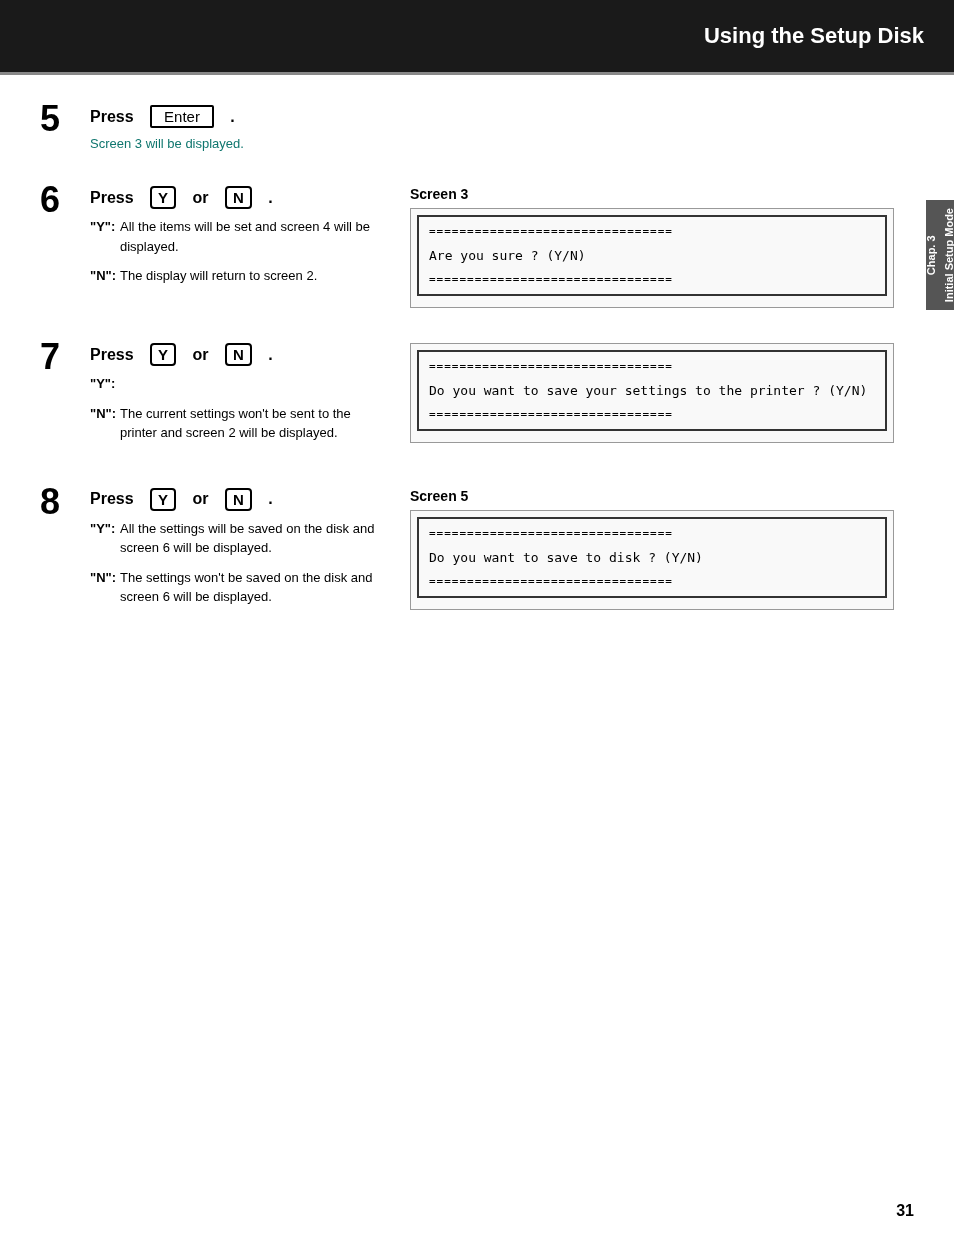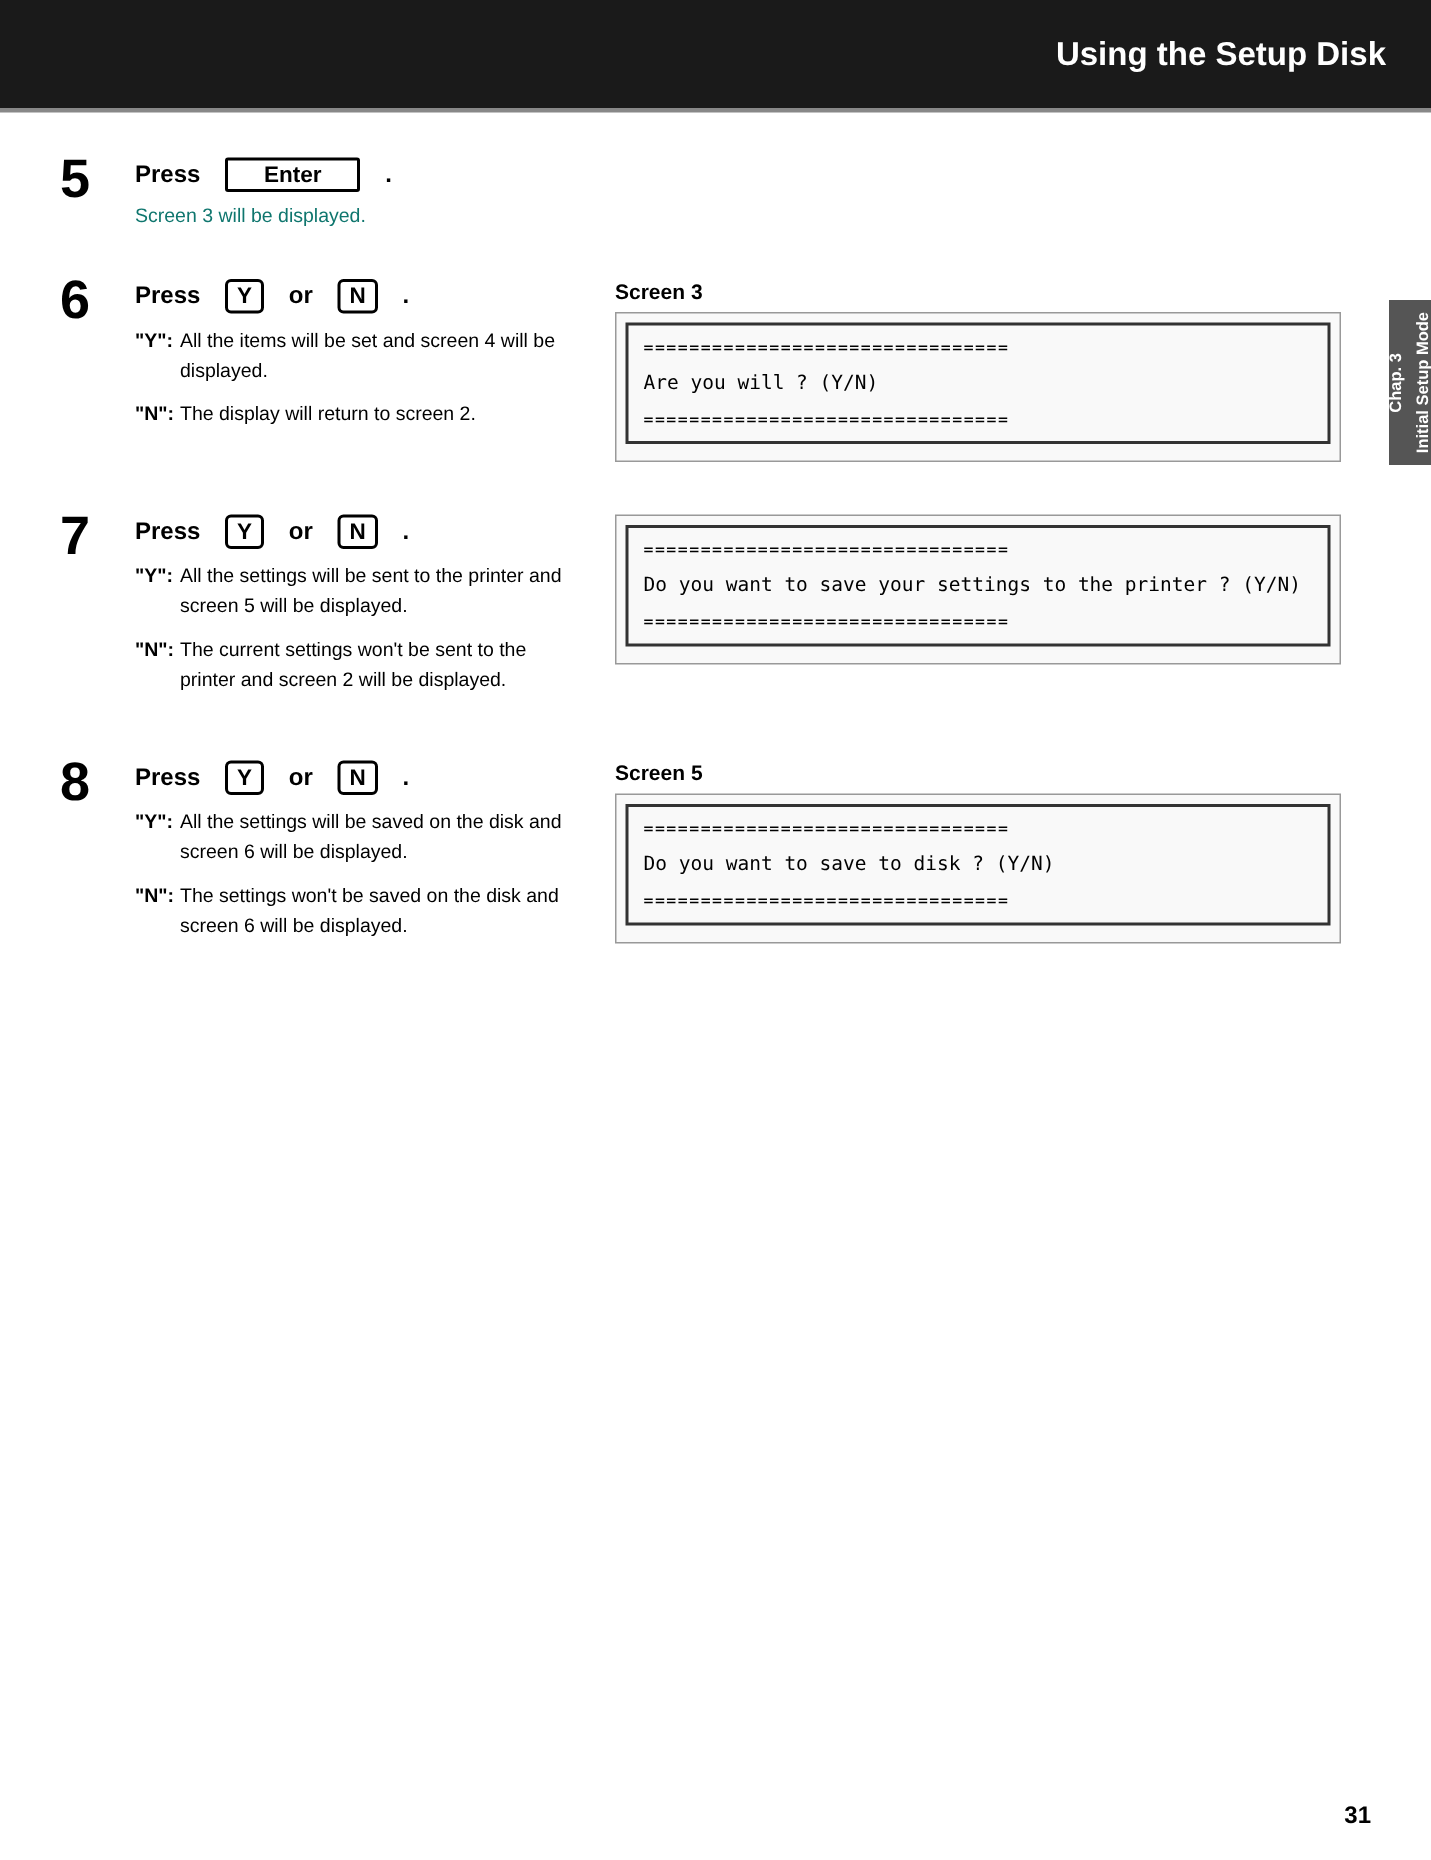--- a/index.html
+++ b/index.html
@@ -92,23 +92,23 @@
       padding: 1px 6px;
       font-size: 15px;
       font-weight: bold;
       background: #fff;
     }
 
     .key-box-rect {
       display: inline-block;
       border: 2px solid #000;
       border-radius: 2px;
-      padding: 1px 24px;
+      padding: 1px 12px;
       font-size: 15px;
-      font-weight: bold;
+      font-weight: normal;
       background: #fff;
     }
 
     .step-sub {
       font-size: 13px;
       line-height: 1.5;
       margin-left: 0;
       padding-left: 0;
     }
 
@@ -268,39 +268,38 @@
           <span class="step-sub-label">"N":</span>
           <span class="step-sub-text">The display will return to screen 2.</span>
         </div>
       </div>
     </div>
     <div class="step-screen-col">
       <div class="screen-label">Screen 3</div>
       <div class="screen-box">
         <div class="screen-box-inner">
           <div class="screen-equals-top">================================</div>
-          <div class="screen-content-text">Are you will ? (Y/N)</div>
+          <div class="screen-content-text">Are you sure ? (Y/N)</div>
           <div class="screen-equals-bottom">================================</div>
         </div>
       </div>
     </div>
   </div>
 
   <div class="step-row">
     <div class="step-num-col">
       <span>7</span>
     </div>
     <div class="step-content-col">
       <div class="step-instruction">
         <span>Press</span>&nbsp;<span class="key-box">Y</span>&nbsp;<span>or</span>&nbsp;<span class="key-box">N</span>&nbsp;<span>.</span>
       </div>
       <div class="step-sub">
         <div class="step-sub-item">
           <span class="step-sub-label">"Y":</span>
-          <span class="step-sub-text">All the settings will be sent to the printer and screen 5 will be displayed.</span>
         </div>
         <div class="step-sub-item">
           <span class="step-sub-label">"N":</span>
           <span class="step-sub-text">The current settings won't be sent to the printer and screen 2 will be displayed.</span>
         </div>
       </div>
     </div>
     <div class="step-screen-col">
       <div class="screen-box">
         <div class="screen-box-inner">

